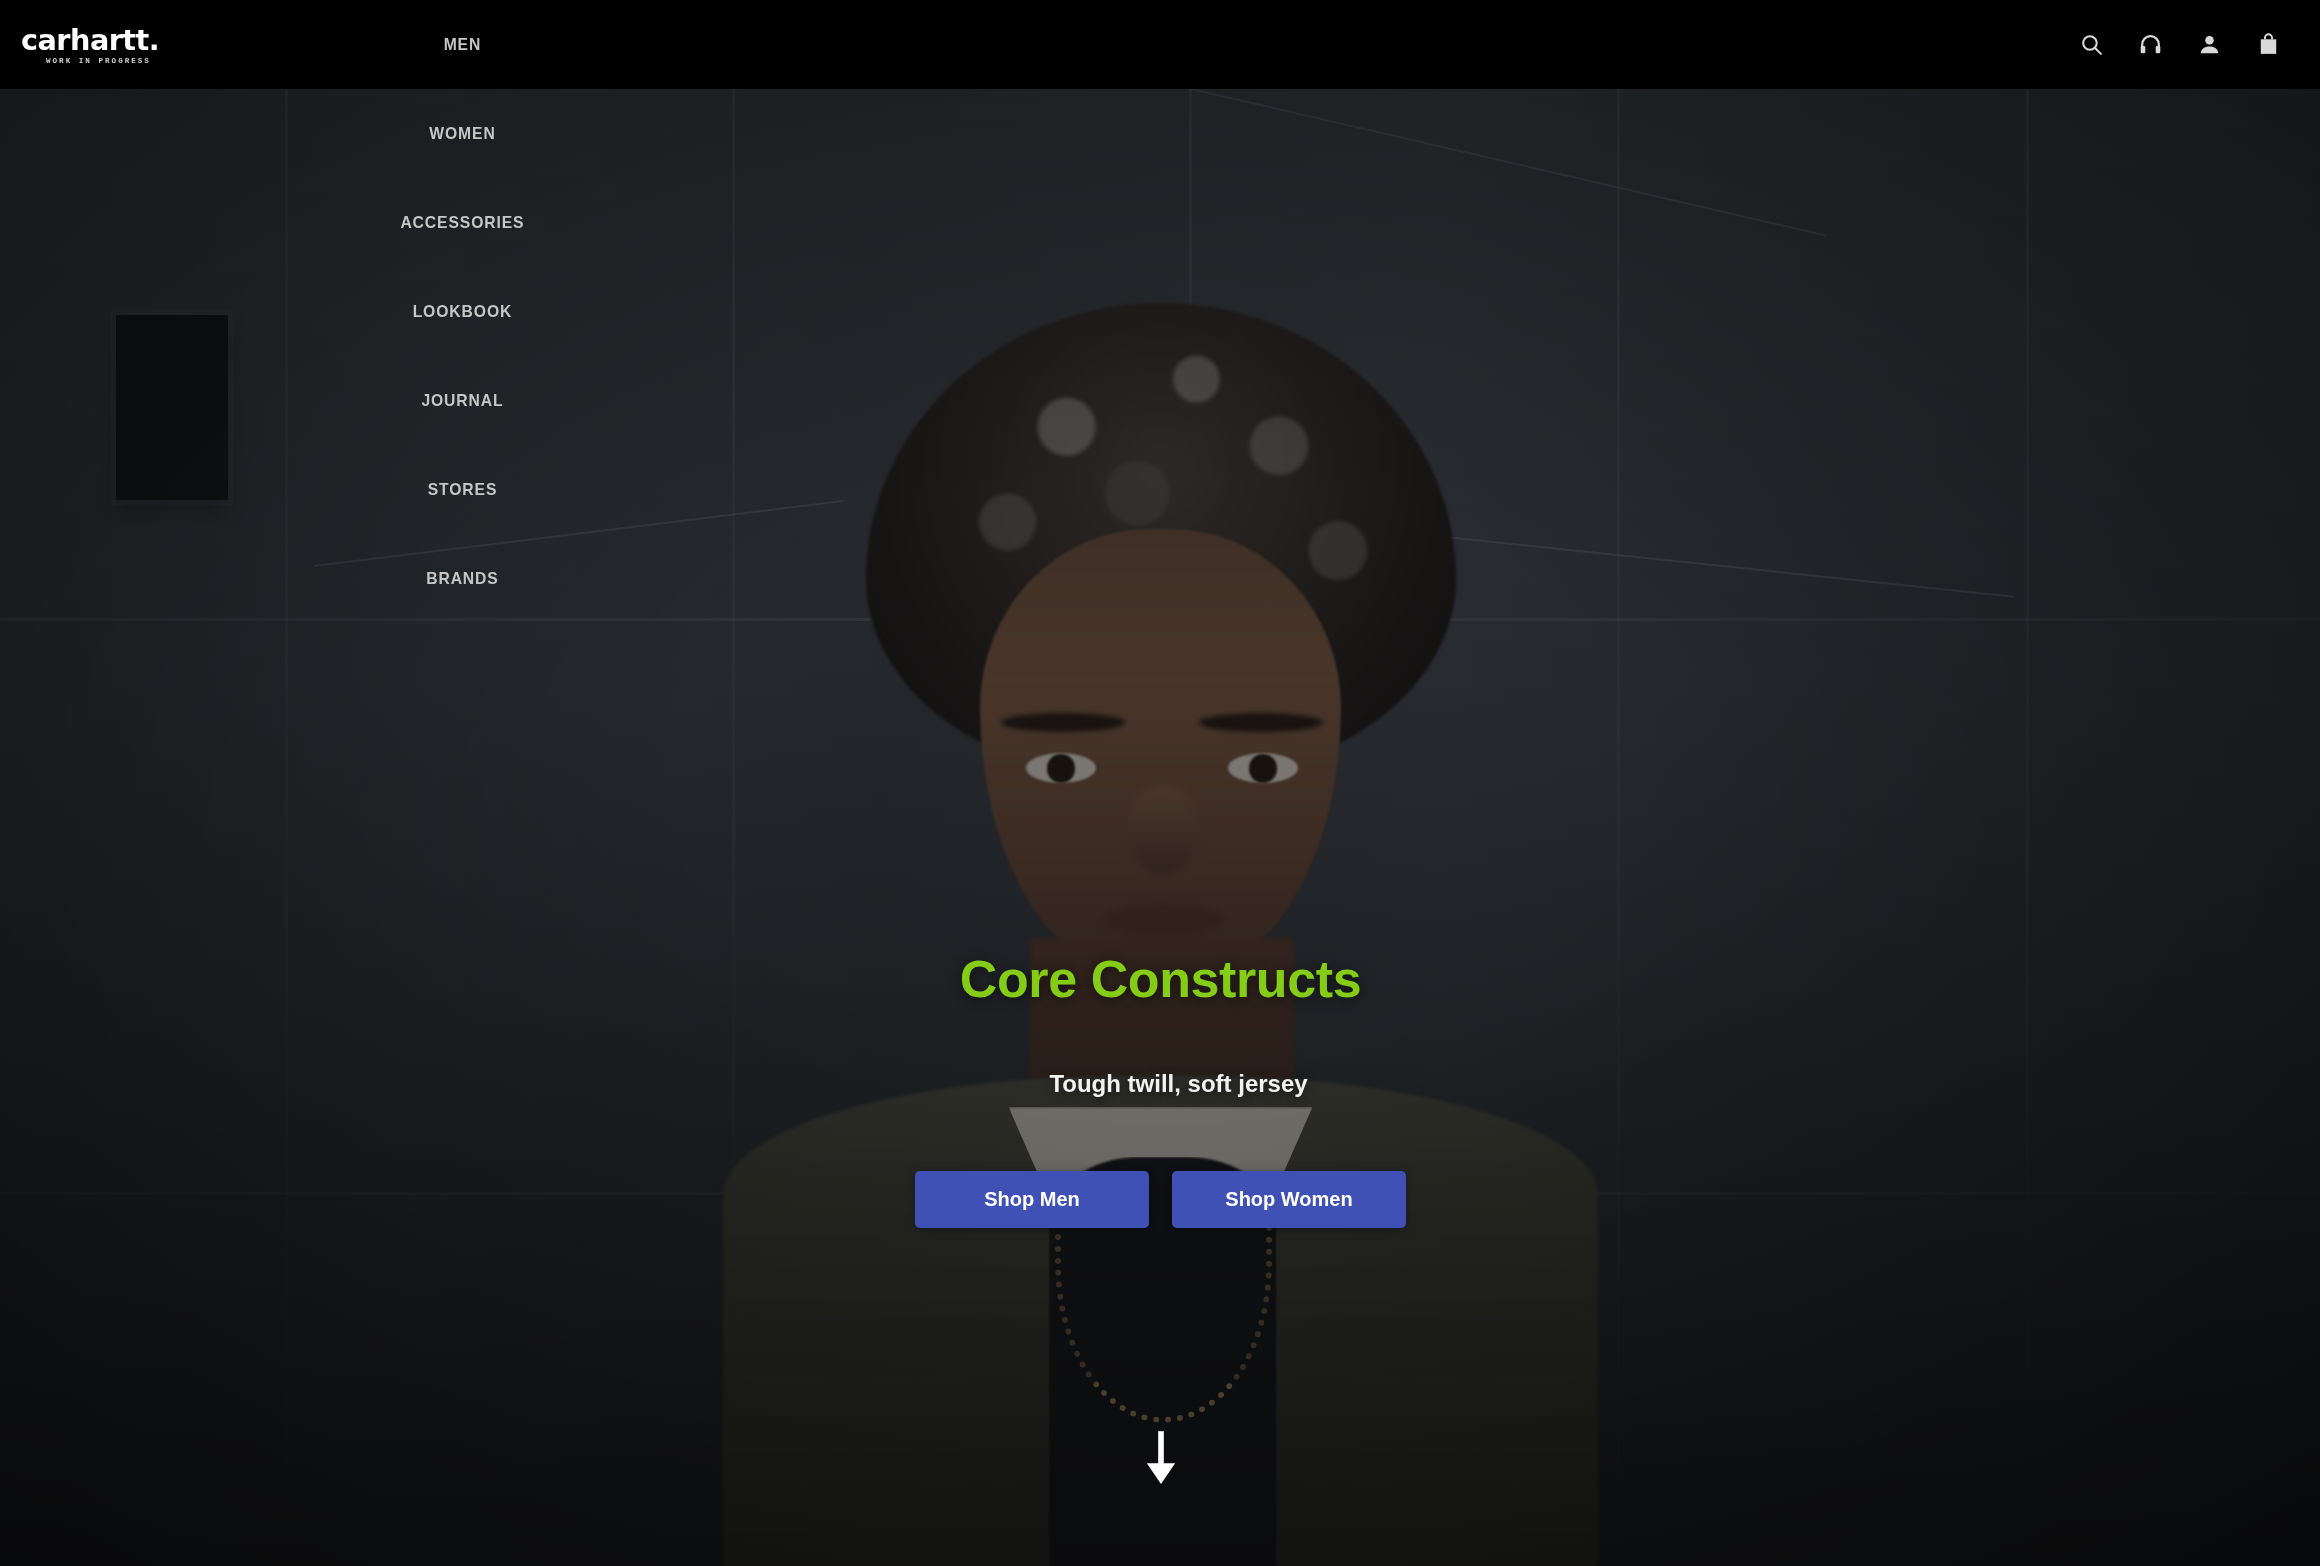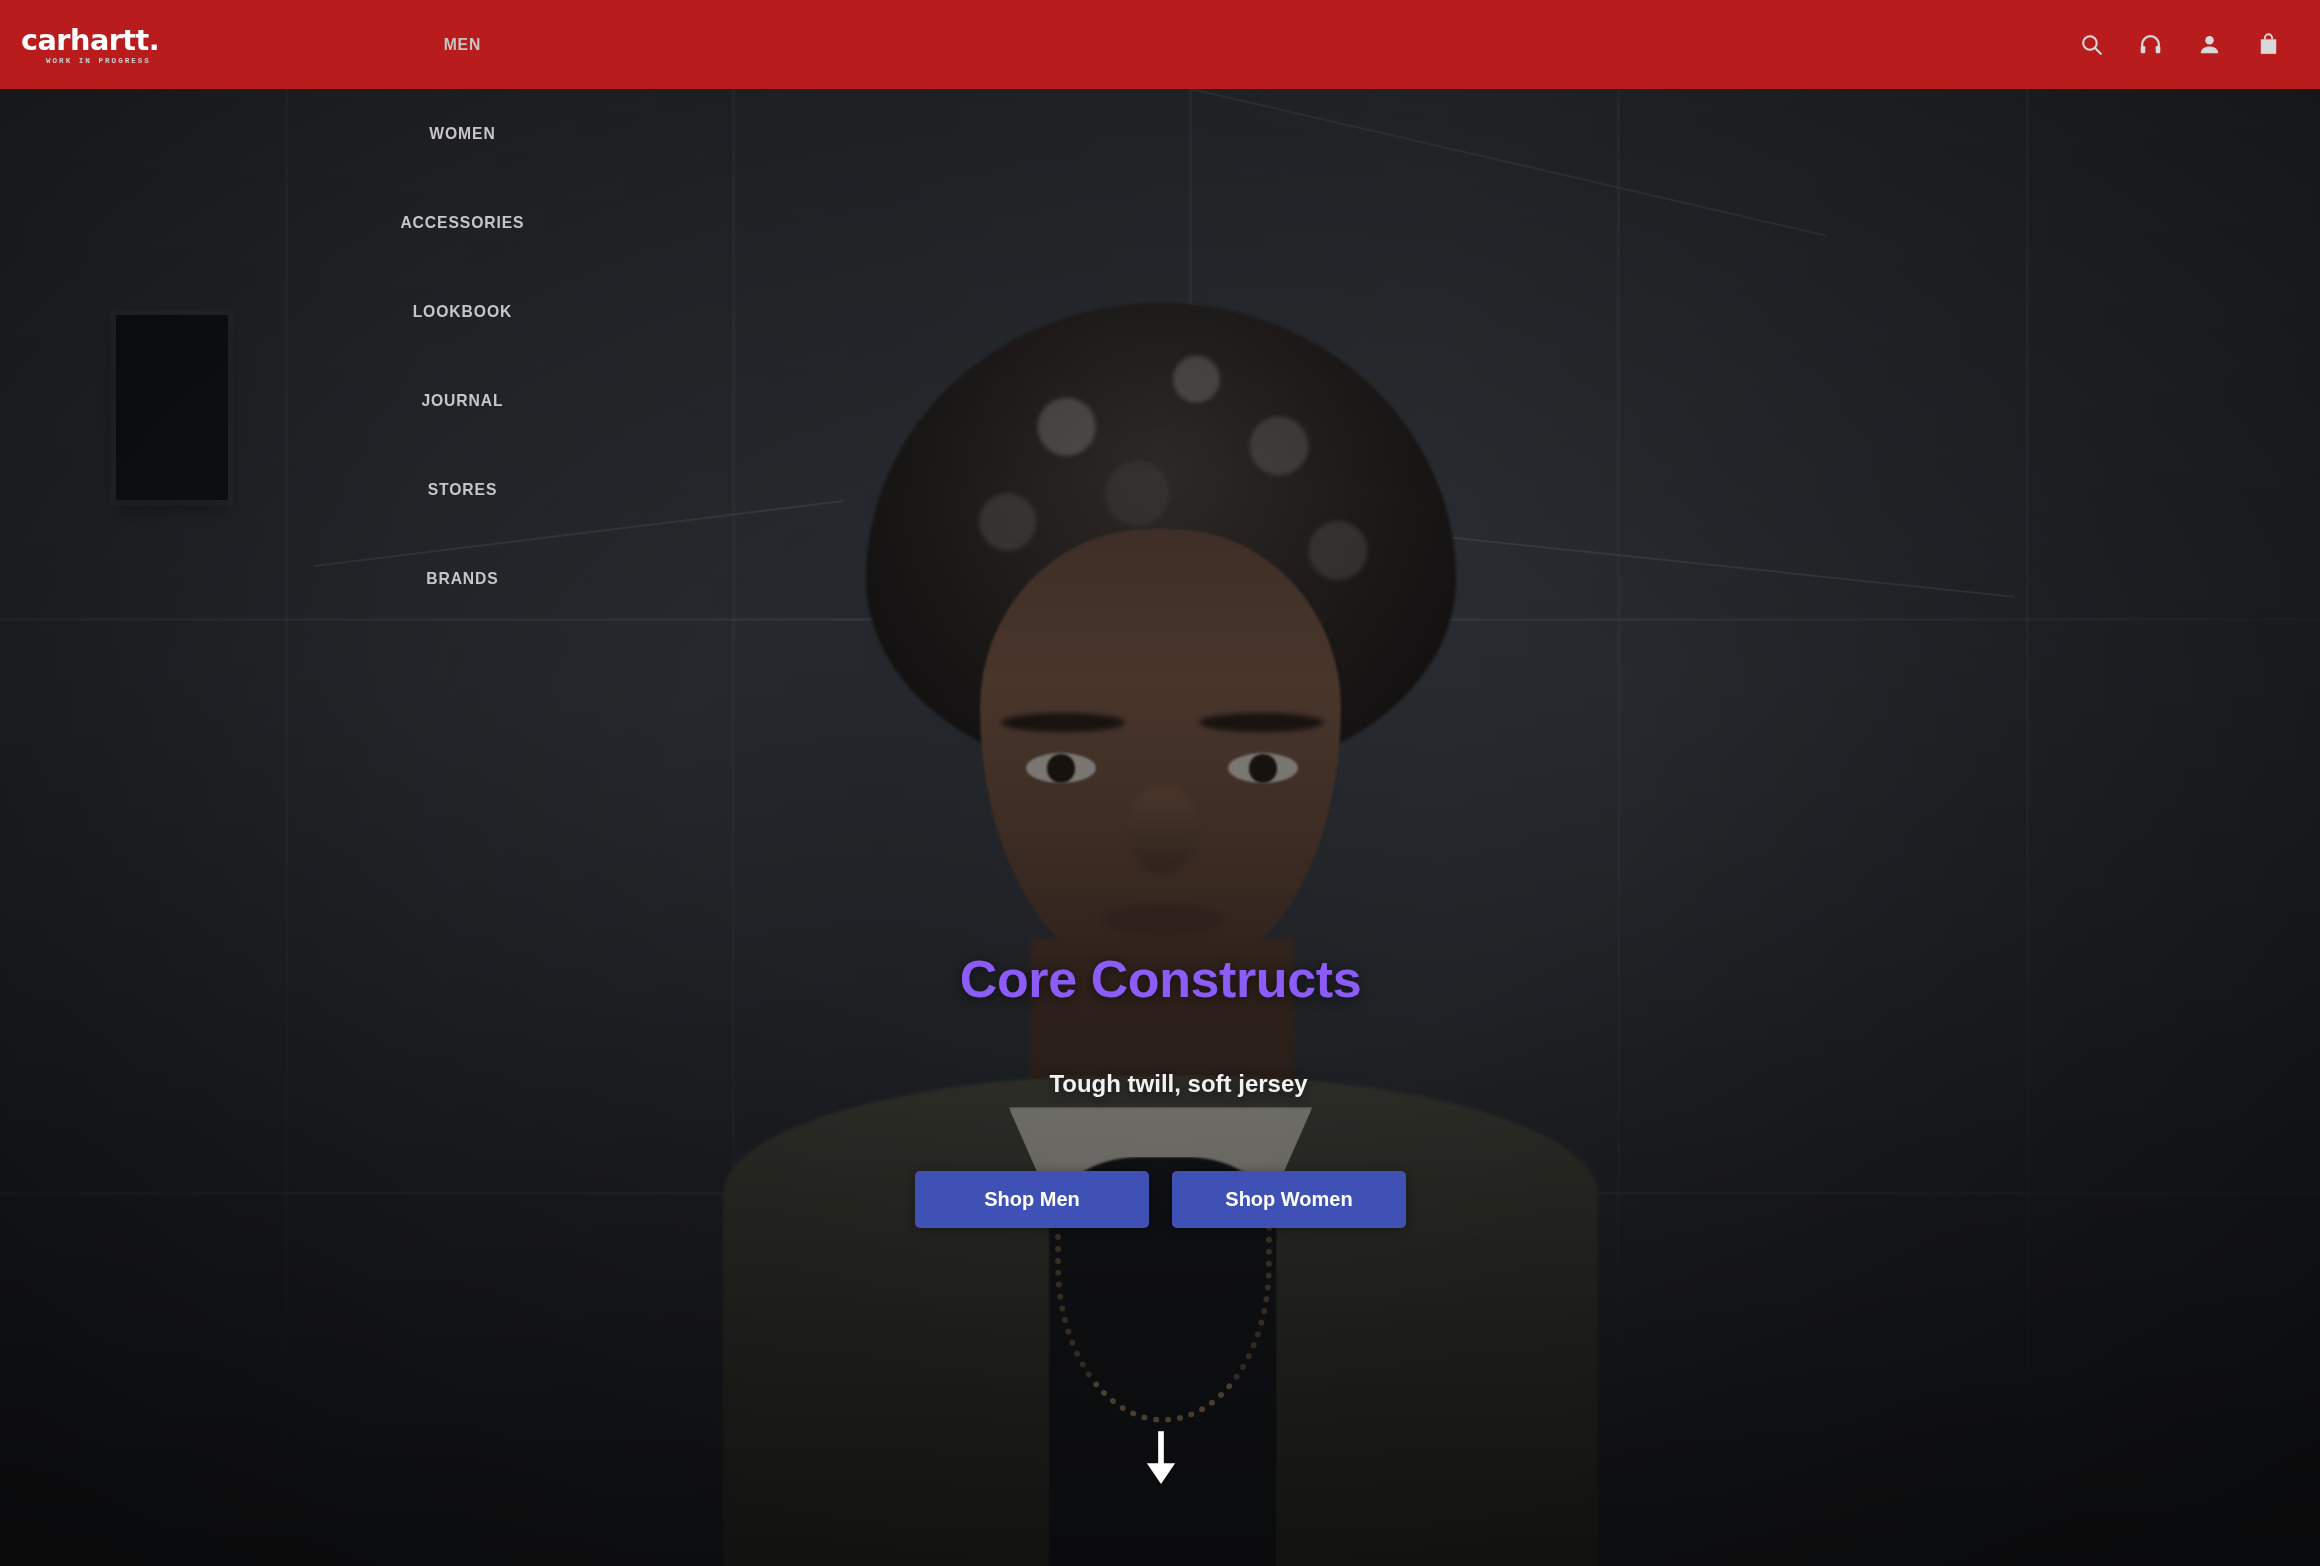--- a/index.html
+++ b/index.html
@@ -18,21 +18,21 @@
     height: 1566px;
     overflow: hidden;
   }
 
   
   #header {
     position: absolute;
     top: 0; left: 0;
     width: 2321px;
     height: 89px;
-    background: #b91c1c;
+    background: #000000;
     display: flex;
     align-items: center;
     z-index: 40;
   }
 
   #logo-block {
     position: absolute;
     left: 21px;
     top: 27px;
     width: 162px;
@@ -315,21 +315,21 @@
     width: 2321px;
     text-align: center;
     z-index: 20;
   }
   #hero-title {
     position: absolute;
     top: 951px;
     left: 0; right: 0;
     font-size: 52px;
     font-weight: 700;
-    color: #8b5cf6;
+    color: #84cc16;
     letter-spacing: -0.4px;
     line-height: 1.1;
     text-shadow: 0 1.9px 11.4px rgba(0,0,0,0.55);
   }
   #hero-subtitle {
     position: absolute;
     top: 1070px;
     left: 0; right: 0;
     font-size: 24px;
     font-weight: 600;

